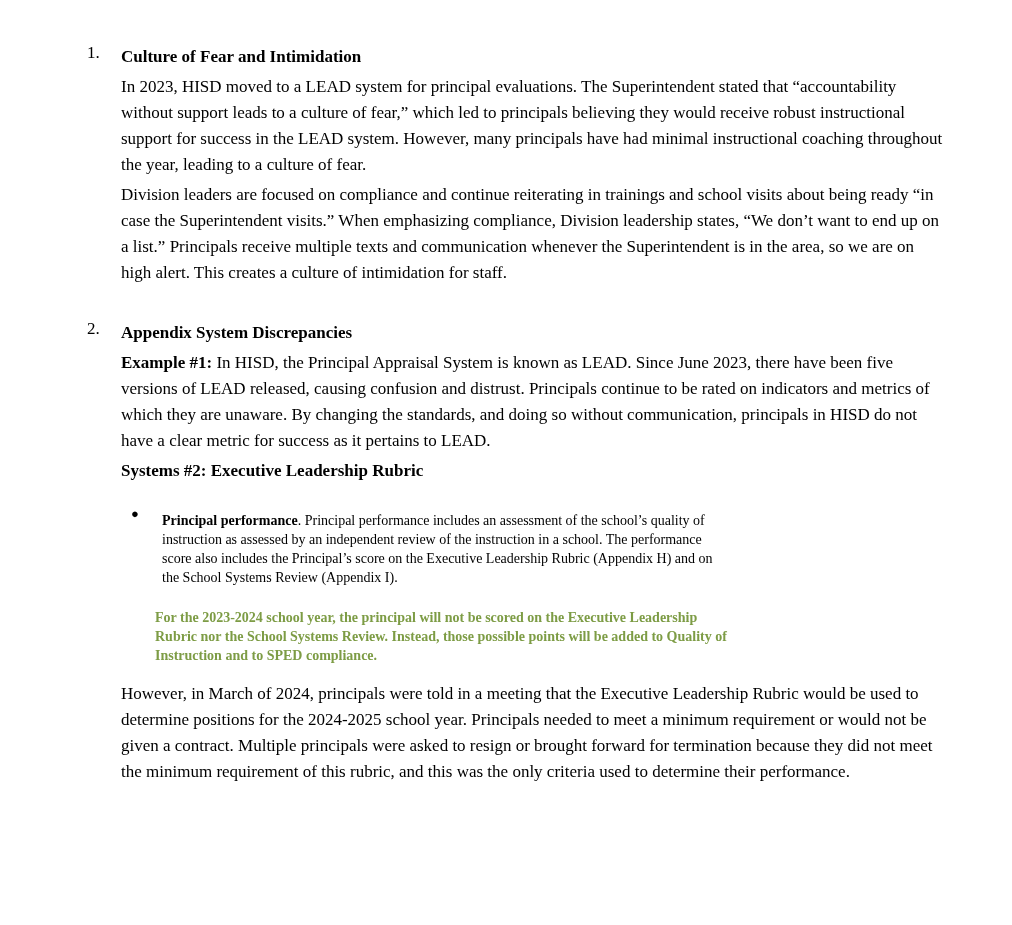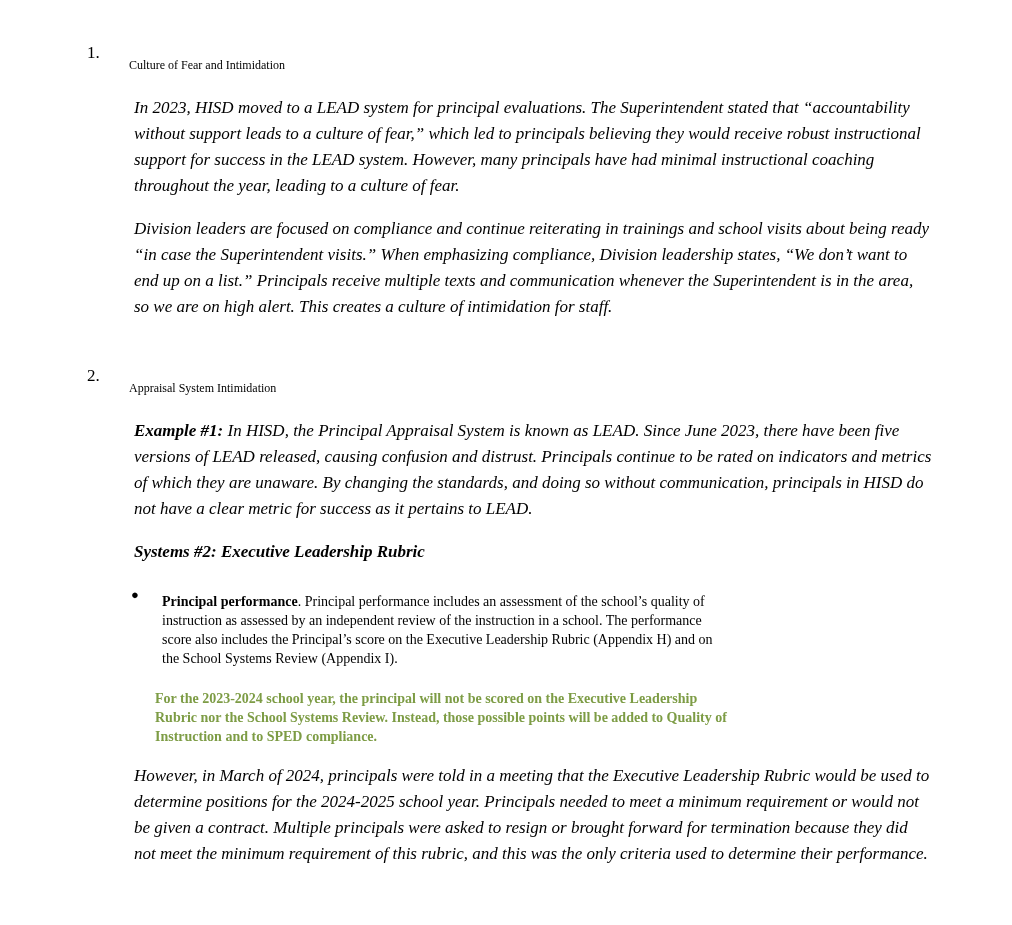--- a/index.html
+++ b/index.html
@@ -28,27 +28,26 @@
   }
   .num {
     width: 30px;
     flex: 0 0 30px;
   }
   .content {
     flex: 1 1 auto;
     max-width: 832px;
   }
   .item-title {
-    font-weight: normal;
-    margin: 12px;
-    font-size: 12px;
+    font-weight: bold;
+    margin: 4px;
+    font-size: 17px;
   }
   p.body-para {
-    margin: 17px;
-    font-style: italic;
+    margin: 4px;
   }
   .bold {
     font-weight: bold;
   }
   .quote-block {
     margin: 20px 0 16px 14px;
     max-width: 600px;
     font-size: 14px;
     line-height: 19px;
   }
@@ -81,21 +80,21 @@
     <div class="content">
       <div class="item-title">Culture of Fear and Intimidation</div>
       <p class="body-para">In 2023, HISD moved to a LEAD system for principal evaluations. The Superintendent stated that “accountability without support leads to a culture of fear,” which led to principals believing they would receive robust instructional support for success in the LEAD system. However, many principals have had minimal instructional coaching throughout the year, leading to a culture of fear.</p>
       <p class="body-para">Division leaders are focused on compliance and continue reiterating in trainings and school visits about being ready “in case the Superintendent visits.” When emphasizing compliance, Division leadership states, “We don’t want to end up on a list.” Principals receive multiple texts and communication whenever the Superintendent is in the area, so we are on high alert. This creates a culture of intimidation for staff.</p>
     </div>
   </section>
 
   <section class="list-item">
     <div class="num">2.</div>
     <div class="content">
-      <div class="item-title">Appraisal System Intimidation</div>
+      <div class="item-title">Appendix System Discrepancies</div>
 
       <p class="body-para"><span class="bold">Example #1:</span><span> In HISD, the Principal Appraisal System is known as LEAD. Since June 2023, there have been five versions of LEAD released, causing confusion and distrust. Principals continue to be rated on indicators and metrics of which they are unaware. By changing the standards, and doing so without communication, principals in HISD do not have a clear metric for success as it pertains to LEAD.</span></p>
 
       <p class="body-para bold">Systems #2: Executive Leadership Rubric</p>
 
 
       <div class="quote-block">
         <div class="bullet-row">
           <span class="bullet-glyph">●</span>
           <p class="bullet-text"><span class="bold">Principal performance</span><span>.  Principal performance includes an assessment of the school’s quality of instruction as assessed by an independent review of the instruction in a school. The performance score also includes the Principal’s score on the Executive Leadership Rubric (Appendix H) and on the School Systems Review (Appendix I).</span></p>

